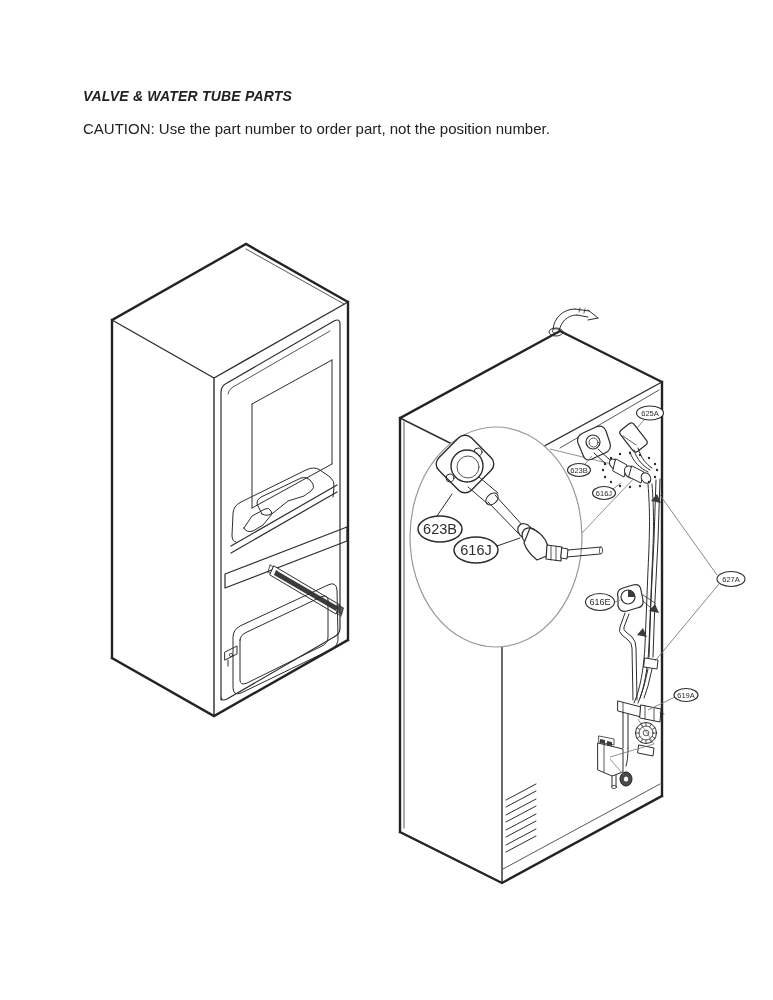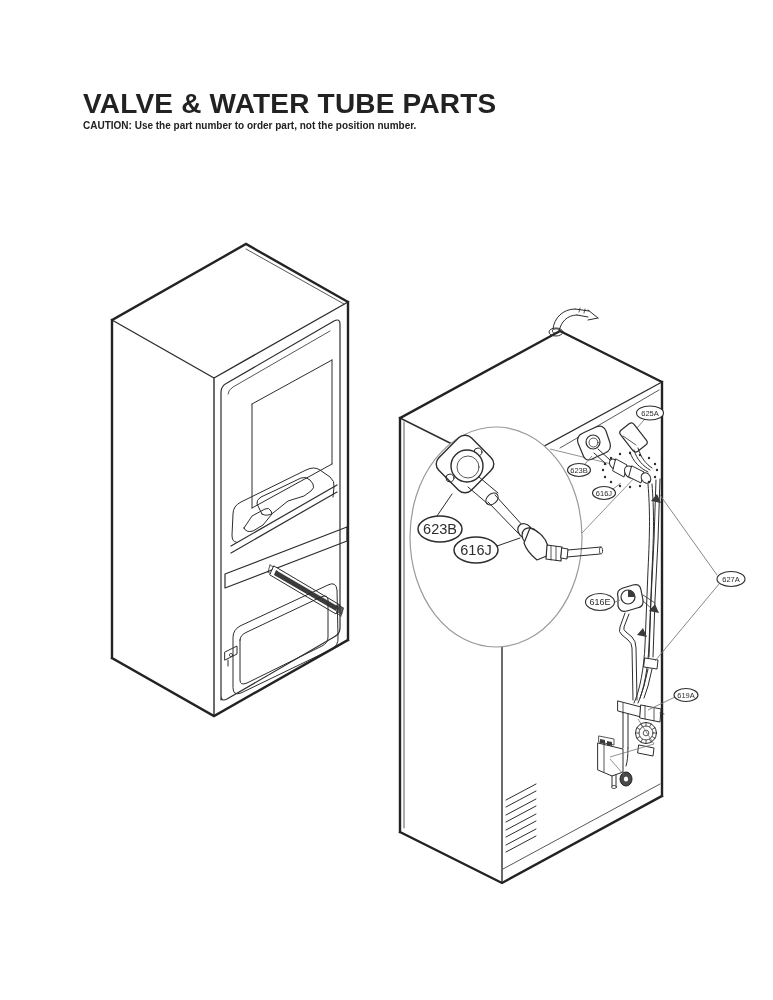--- a/index.html
+++ b/index.html
@@ -1,18 +1,18 @@
 <!DOCTYPE html>
 <html><head>
 <meta charset="utf-8">
 <style>
   html,body{margin:0;padding:0;background:#ffffff;}
   body{width:773px;height:1000px;position:relative;font-family:"Liberation Sans",sans-serif;overflow:hidden;}
-  .page-title{position:absolute;left:83px;top:88px;font-size:28px;font-weight:bold;color:#222;letter-spacing:.2px;white-space:nowrap;}
-  .caution{position:absolute;left:83px;top:120px;font-size:10px;color:#222;white-space:nowrap;font-weight:bold;}
+  .page-title{position:absolute;left:83px;top:88px;font-size:14px;font-weight:bold;color:#222;letter-spacing:.2px;white-space:nowrap;font-style:italic;}
+  .caution{position:absolute;left:83px;top:120px;font-size:15px;color:#222;white-space:nowrap;}
   svg{position:absolute;left:0;top:0;}
   .s1{stroke:#2d2d2d;stroke-width:1;fill:none;stroke-linecap:round;stroke-linejoin:round}
   .s08{stroke:#2d2d2d;stroke-width:.8;fill:none;stroke-linecap:round}
   .s12{stroke:#2d2d2d;stroke-width:1.2;fill:none;stroke-linecap:round;stroke-linejoin:round}
   .s14{stroke:#2d2d2d;stroke-width:1.4;fill:none;stroke-linecap:round;stroke-linejoin:round}
   .s24{stroke:#232323;stroke-width:2.4;fill:none;stroke-linecap:square;stroke-linejoin:miter}
   .fw{fill:#ffffff}
   .fdk{fill:#3b3b3b;stroke:none}
   .lead{stroke:#7a7a7a;stroke-width:.9;fill:none}
   .thin{stroke:#6f6f6f;stroke-width:.75;fill:none}

